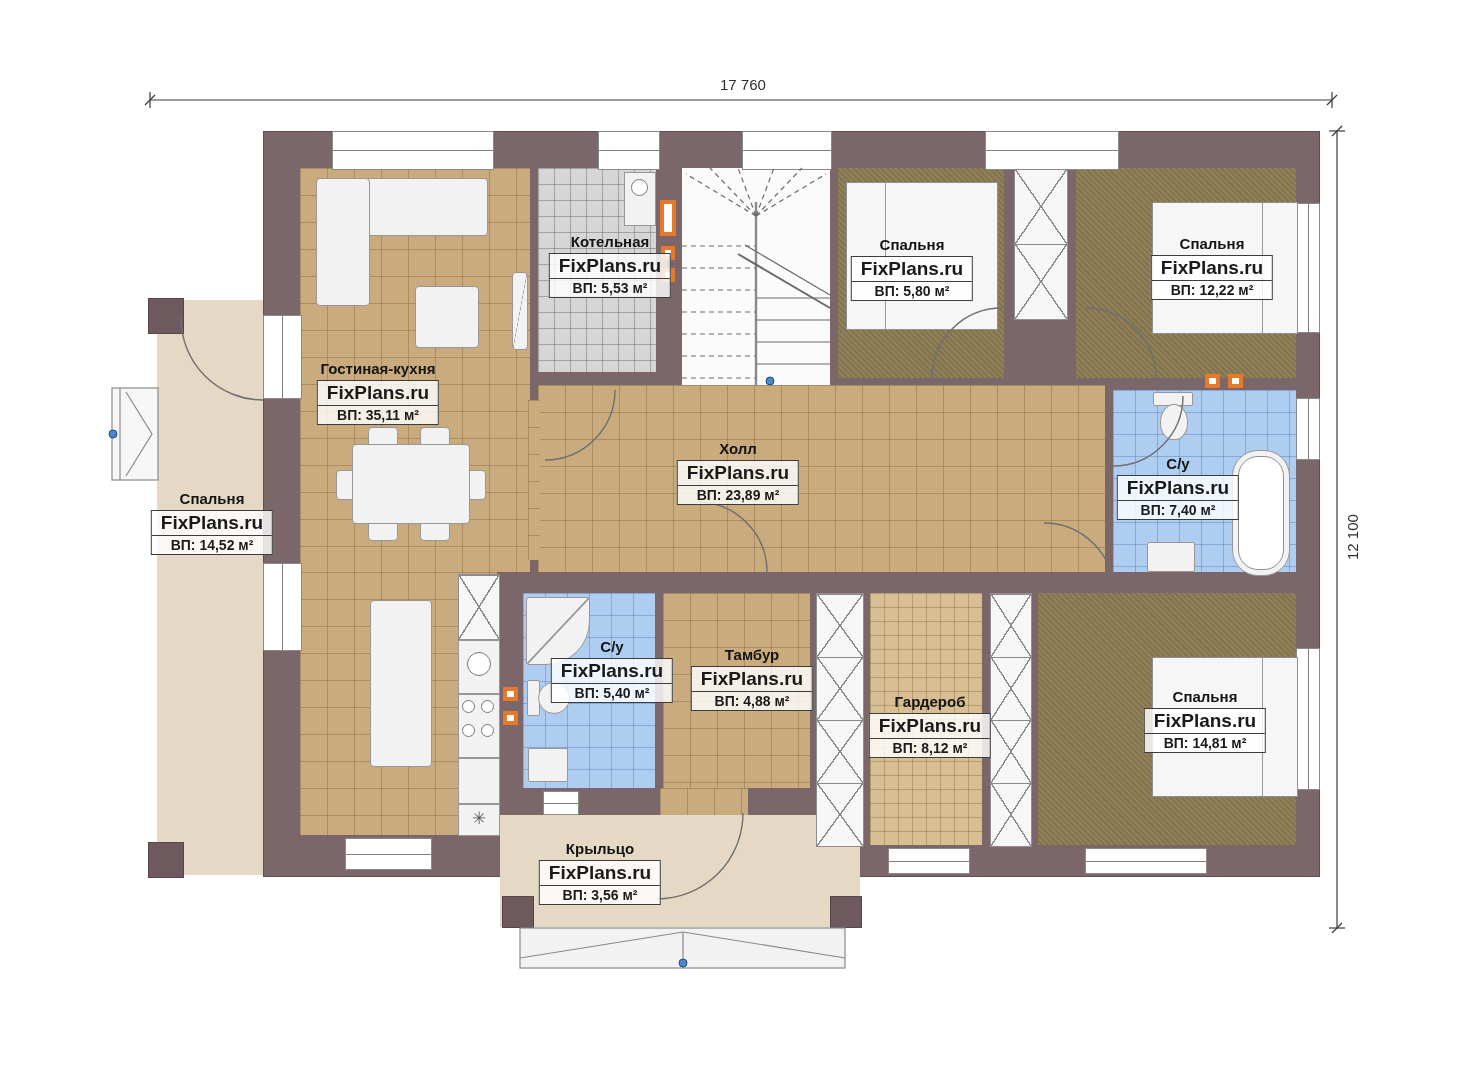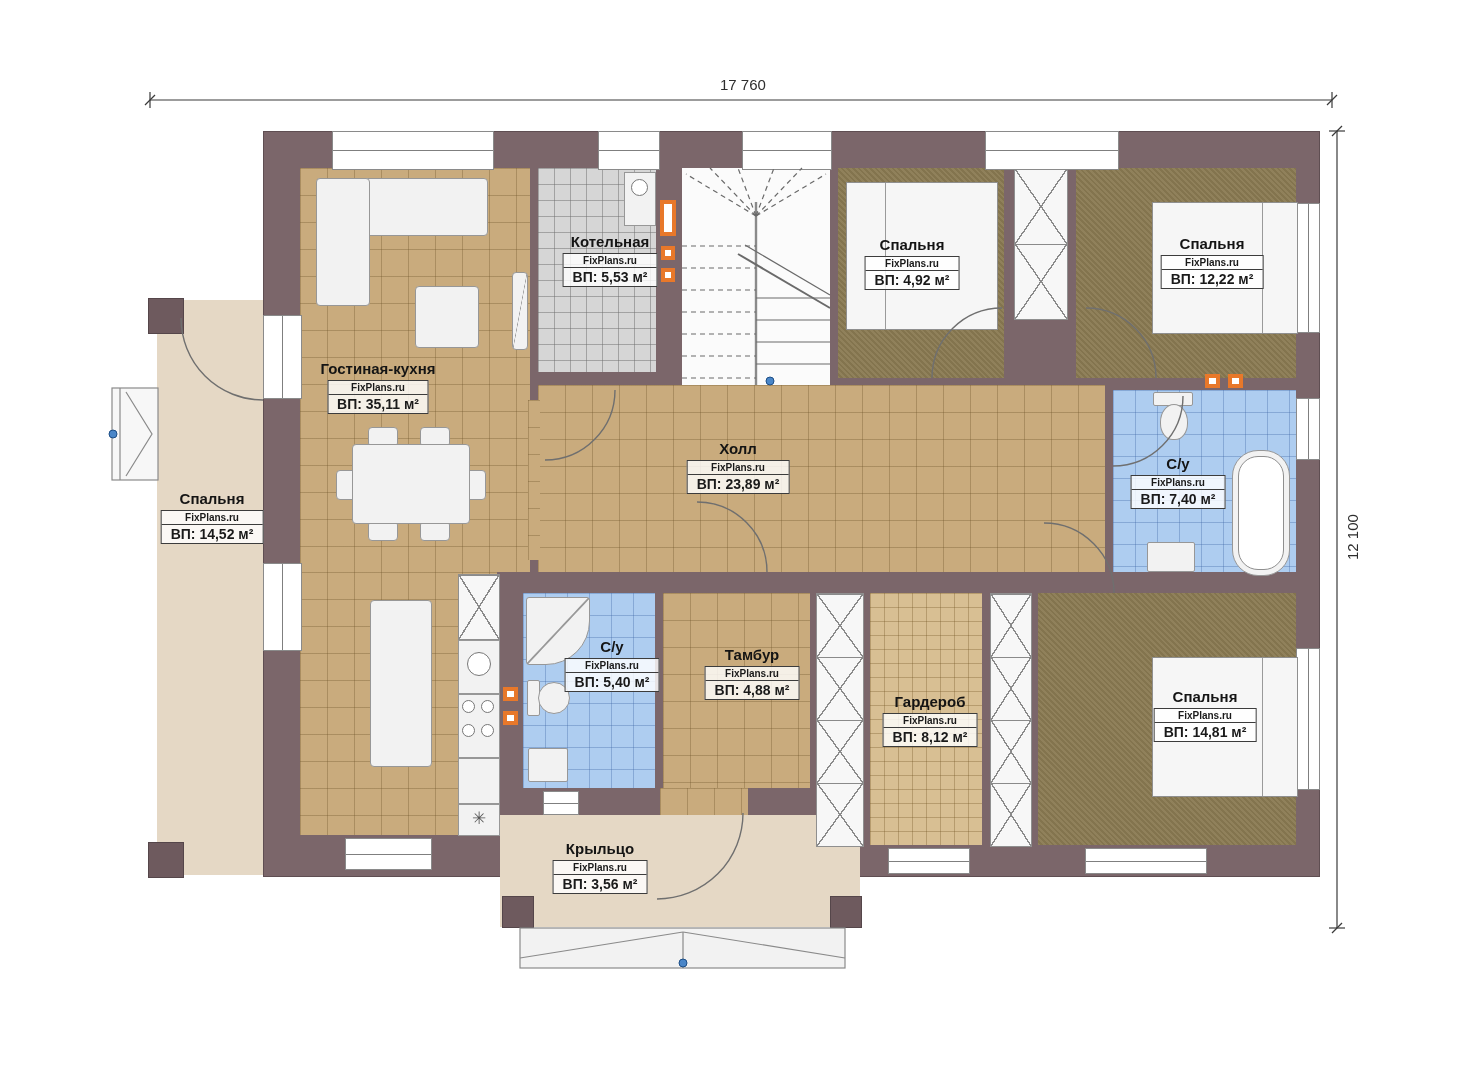--- a/index.html
+++ b/index.html
@@ -45,21 +45,21 @@
       linear-gradient(to bottom right,transparent calc(50% - .7px),#8a8a8a calc(50% - .7px),#8a8a8a calc(50% + .7px),transparent calc(50% + .7px)),
       linear-gradient(#8a8a8a 1px,transparent 1px);
       background-repeat:repeat-y;}
   .burner{position:absolute;width:11px;height:11px;border:1px solid #777;border-radius:50%;background:#fff;}
   .circle{position:absolute;border:1px solid #777;border-radius:50%;background:#fff;}
   .omark{background:#fff;border:4px solid #e8782a;box-sizing:border-box;}
   
   .room-label{position:absolute;transform:translateX(-50%);text-align:center;z-index:40;}
   .rl-name{font-size:15px;font-weight:700;color:#141414;margin-bottom:3px;white-space:nowrap;}
   .rl-box{display:inline-block;border:1px solid #3c3c3c;background:rgba(255,255,255,.82);}
-  .rl-brand{padding:1px 9px;border-bottom:1px solid #3c3c3c;font-size:10px;font-weight:600;white-space:nowrap;}
+  .rl-brand{padding:1px 9px;border-bottom:1px solid #3c3c3c;font-size:19px;font-weight:600;white-space:nowrap;}
   .rl-area{padding:1px 9px;font-size:14px;font-weight:600;white-space:nowrap;}
   .dim{position:absolute;font-size:15px;color:#2e2e2e;z-index:45;white-space:nowrap;}
   .svg-layer{position:absolute;left:0;top:0;z-index:30;pointer-events:none;}
   .star{font-size:17px;color:#555;line-height:28px;text-align:center;}
 </style>
 </head>
 <body>
 
 <div class="stage">
 
@@ -250,21 +250,21 @@
       <div class="rl-area">ВП: 35,11 м²</div></div>
   </div>
   <div class="room-label" style="left:610px;top:233px;">
     <div class="rl-name">Котельная</div>
     <div class="rl-box"><div class="rl-brand">FixPlans.ru</div>
       <div class="rl-area">ВП: 5,53 м²</div></div>
   </div>
   <div class="room-label" style="left:912px;top:236px;">
     <div class="rl-name">Спальня</div>
     <div class="rl-box"><div class="rl-brand">FixPlans.ru</div>
-      <div class="rl-area">ВП: 4,92 м²</div></div>
+      <div class="rl-area">ВП: 5,80 м²</div></div>
   </div>
   <div class="room-label" style="left:1212px;top:235px;">
     <div class="rl-name">Спальня</div>
     <div class="rl-box"><div class="rl-brand">FixPlans.ru</div>
       <div class="rl-area">ВП: 12,22 м²</div></div>
   </div>
   <div class="room-label" style="left:738px;top:440px;">
     <div class="rl-name">Холл</div>
     <div class="rl-box"><div class="rl-brand">FixPlans.ru</div>
       <div class="rl-area">ВП: 23,89 м²</div></div>

